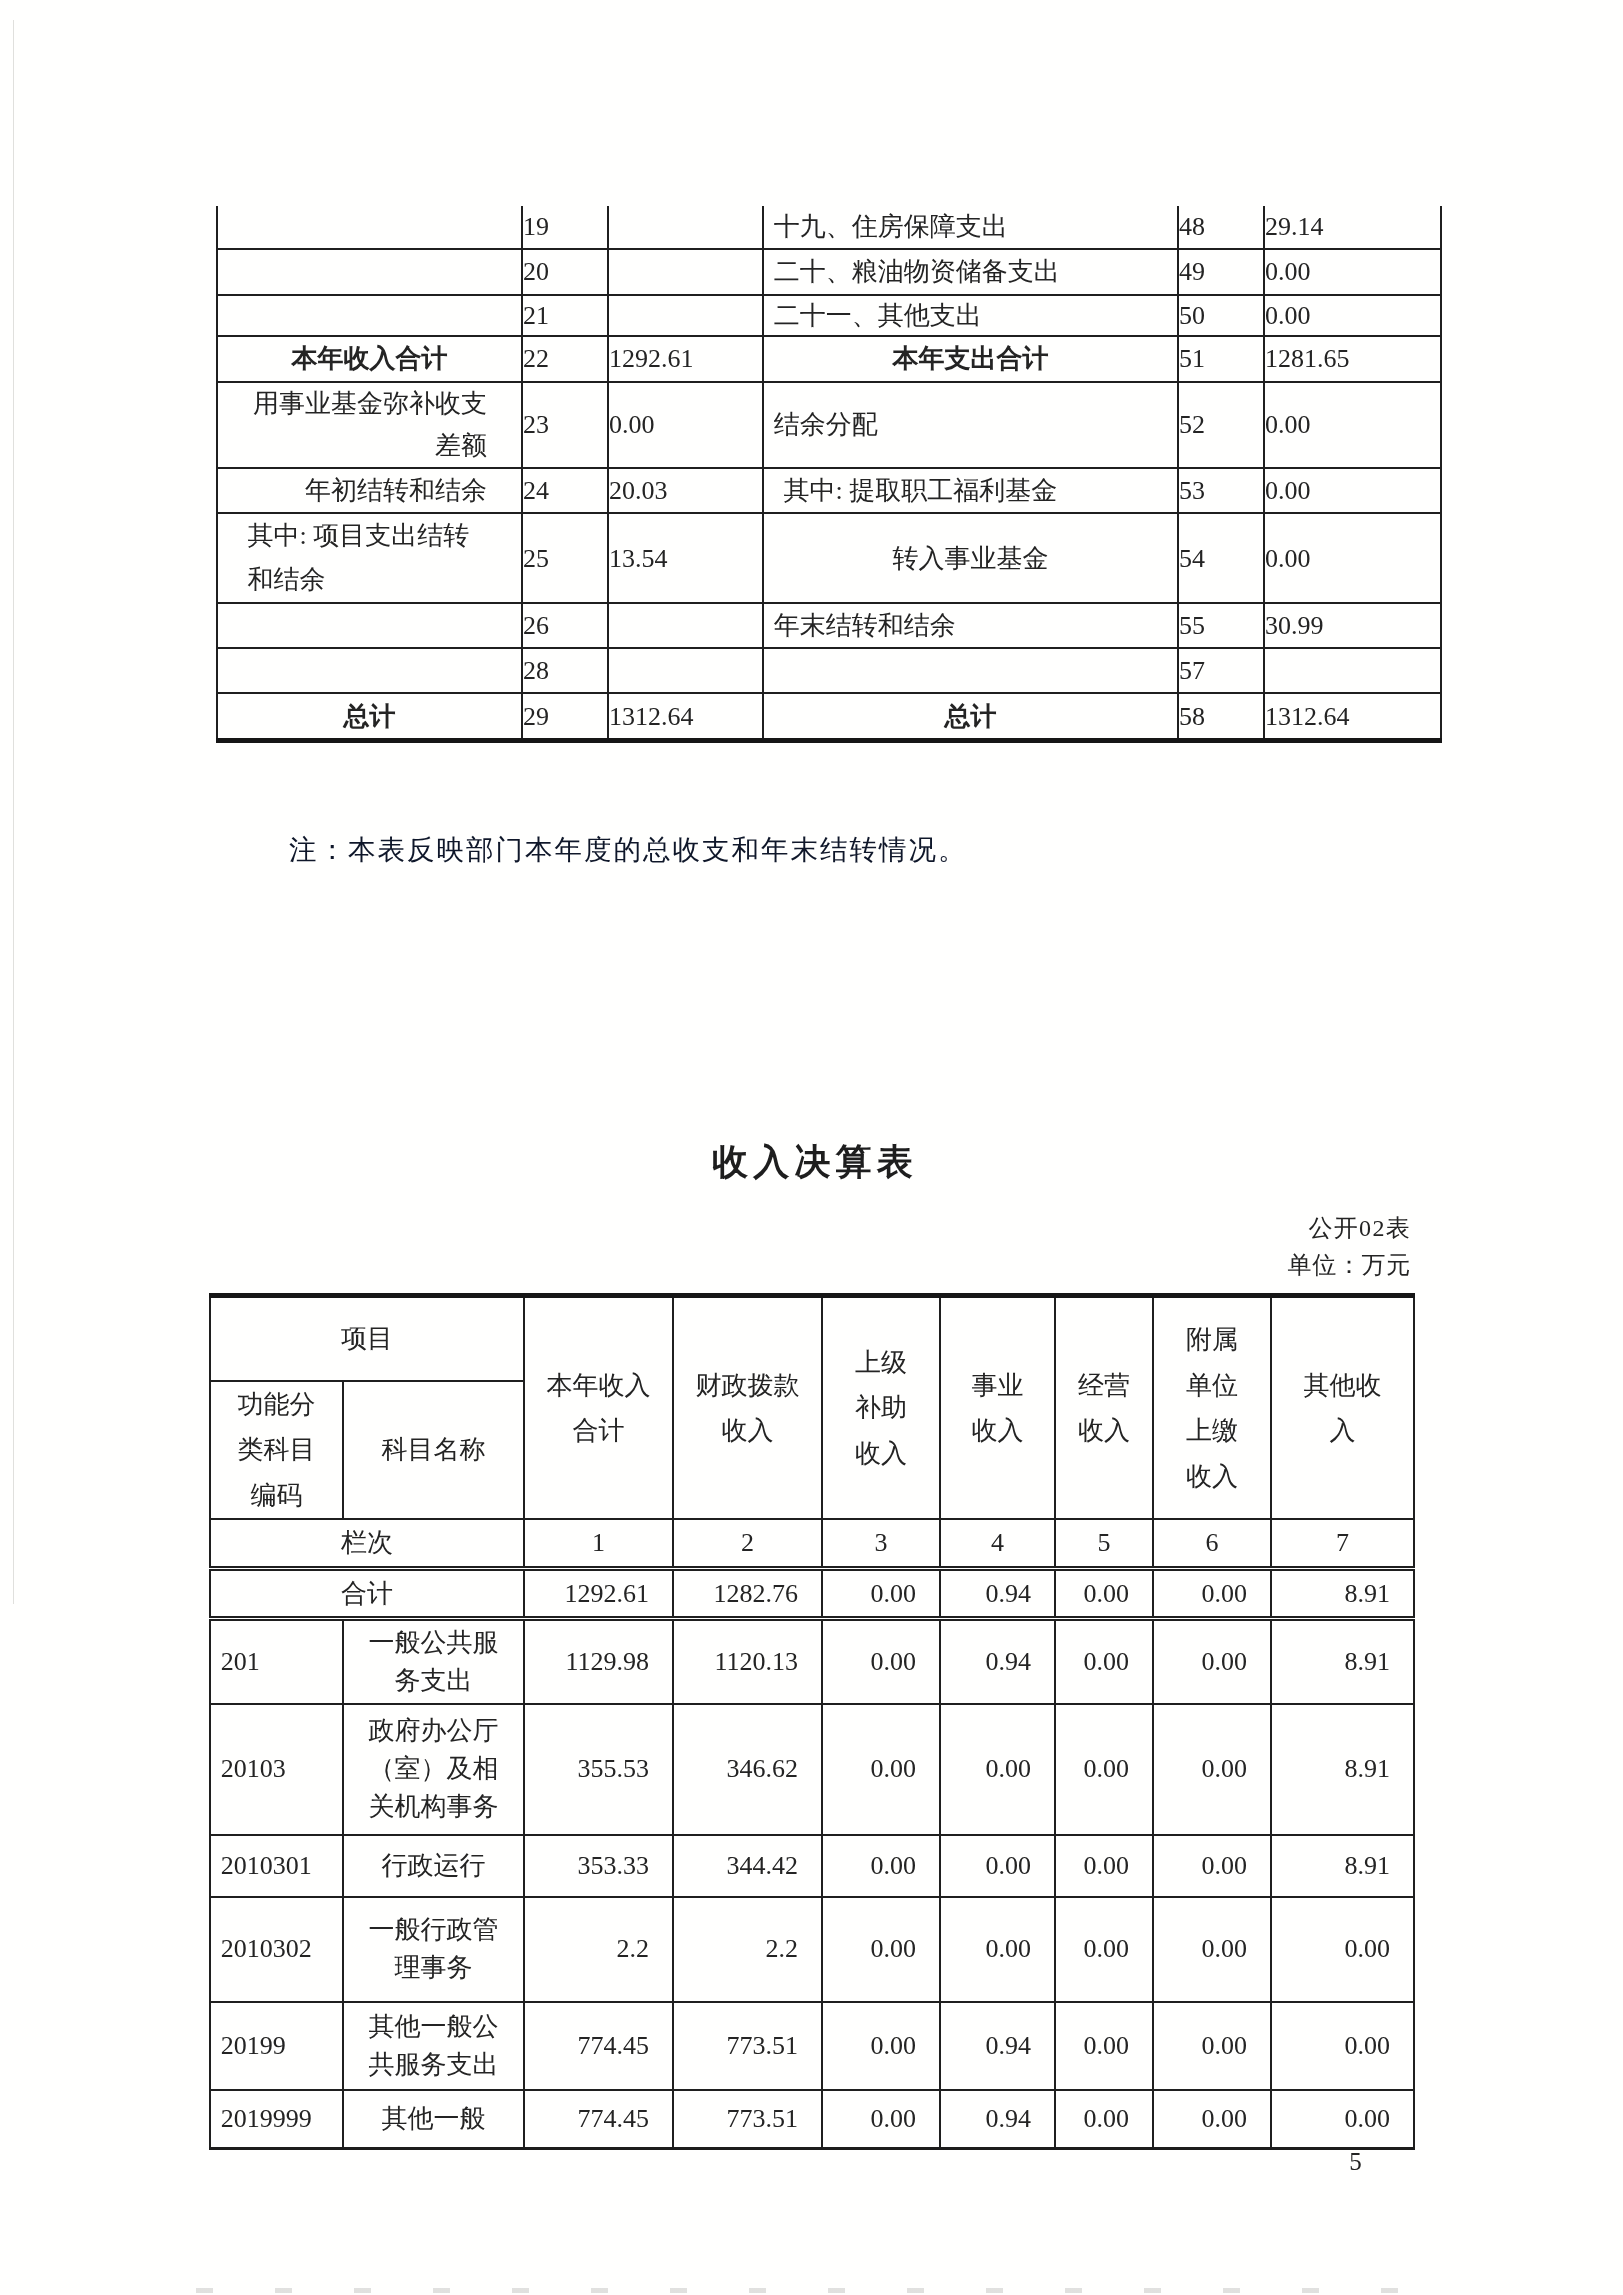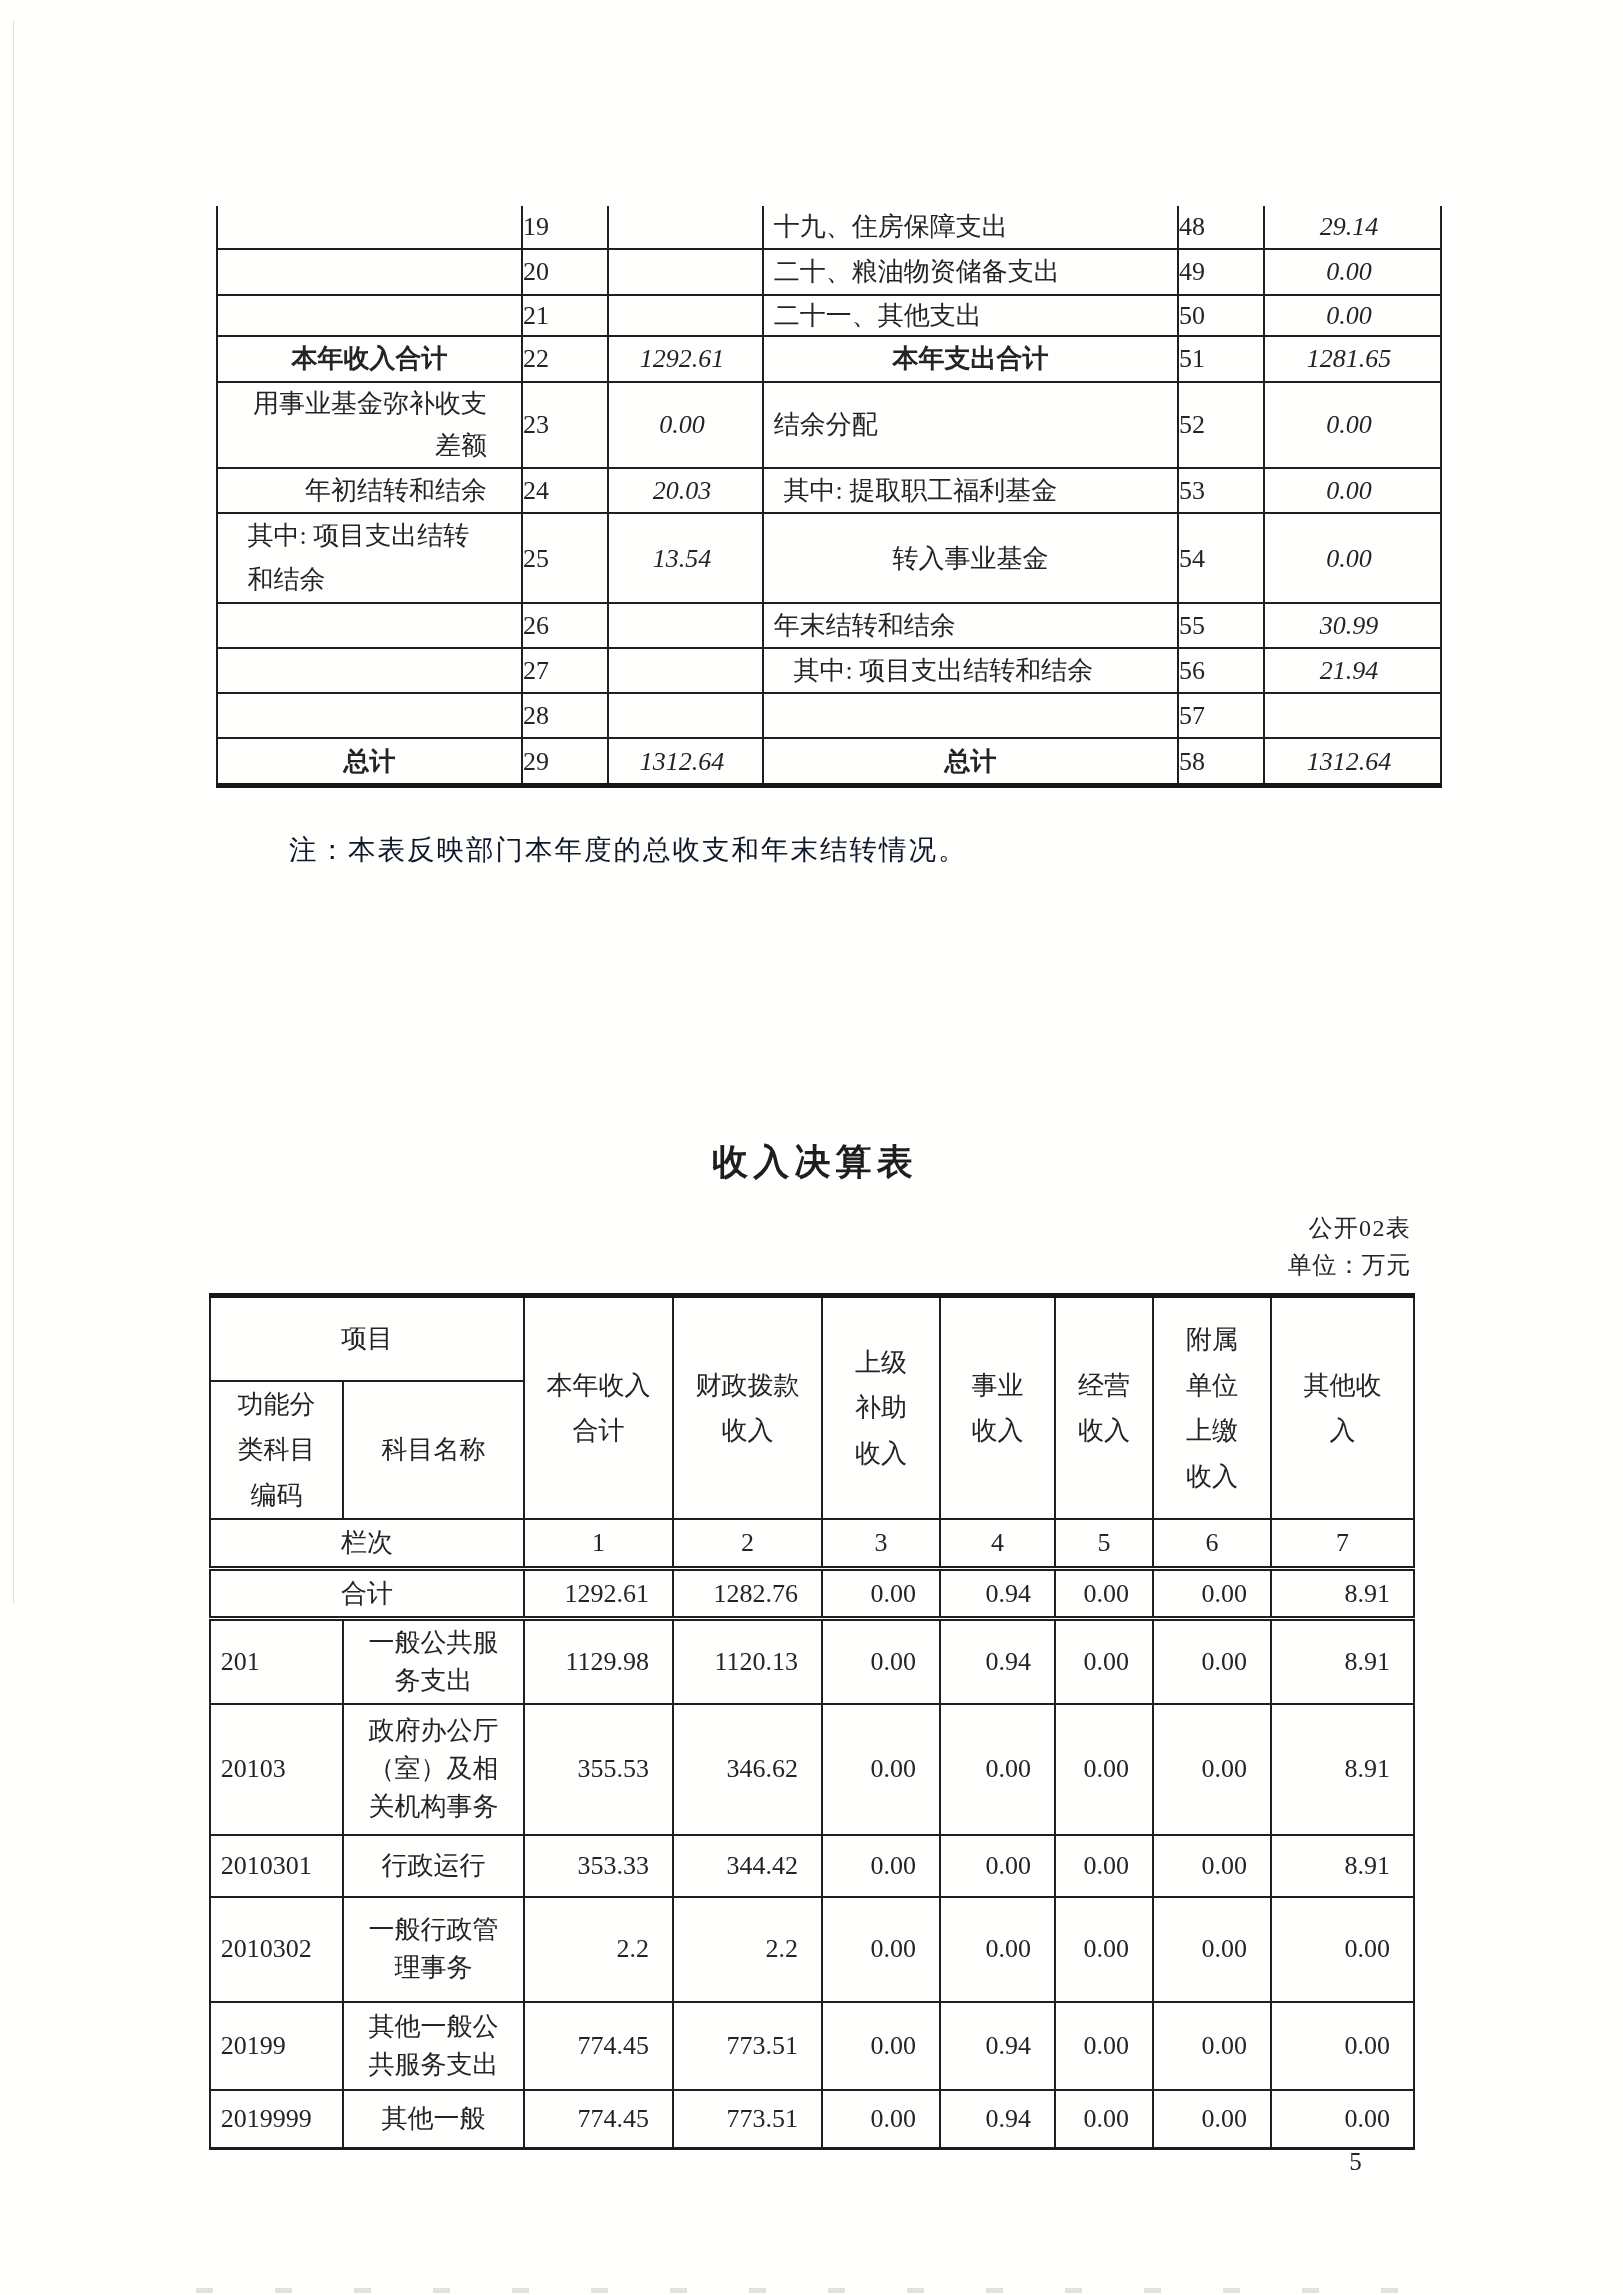--- a/index.html
+++ b/index.html
@@ -24,21 +24,21 @@
     padding:0;
     overflow:hidden;
     word-break:break-all;
     vertical-align:middle;
   }
   
   .t1{position:absolute;left:216px;top:206px;width:1224px;}
   .t1 .cut-top td{border-top:none;}
   .t1 tr.last td{border-bottom:5.9px solid #161616;}
   .t1 td.idx{text-align:left;}
-  .t1 td.amt{text-align:center;padding-right:7px;font-style:italic;}
+  .t1 td.amt{text-align:left;padding-right:7px;}
   .t1 td.cc{text-align:center;font-weight:bold;}
   .t1 td.ind15{text-align:left;padding-left:9.8px;}
   .t1 td.ind18{text-align:right;padding-left:11.8px;padding-right:34px;line-height:1.6;}
   .t1 td.ind30{text-align:left;padding-left:19.6px;border-radius:17px;}
   .t1 td.ind45{text-align:left;padding-left:29.5px;padding-right:36px;line-height:1.7;}
   .t1 td.ind45s{text-align:left;padding-left:29.5px;}
   
   .title2{
     position:absolute;left:216px;top:1138px;width:1198px;
     text-align:center;font-size:36px;font-weight:bold;letter-spacing:5.2px;
@@ -158,28 +158,20 @@
         <td class="idx">54</td>
         <td class="amt">0.00</td>
       </tr>
       <tr style="height:45px">
         <td></td>
         <td class="idx">26</td>
         <td class="amt"></td>
         <td class="ind15">年末结转和结余</td>
         <td class="idx">55</td>
         <td class="amt">30.99</td>
-      </tr>
-      <tr style="height:45px">
-        <td></td>
-        <td class="idx">27</td>
-        <td class="amt"></td>
-        <td class="ind45s">其中: 项目支出结转和结余</td>
-        <td class="idx">56</td>
-        <td class="amt">21.94</td>
       </tr>
       <tr style="height:45px">
         <td></td>
         <td class="idx">28</td>
         <td class="amt"></td>
         <td></td>
         <td class="idx">57</td>
         <td class="amt"></td>
       </tr>
       <tr class="last" style="height:47px">

